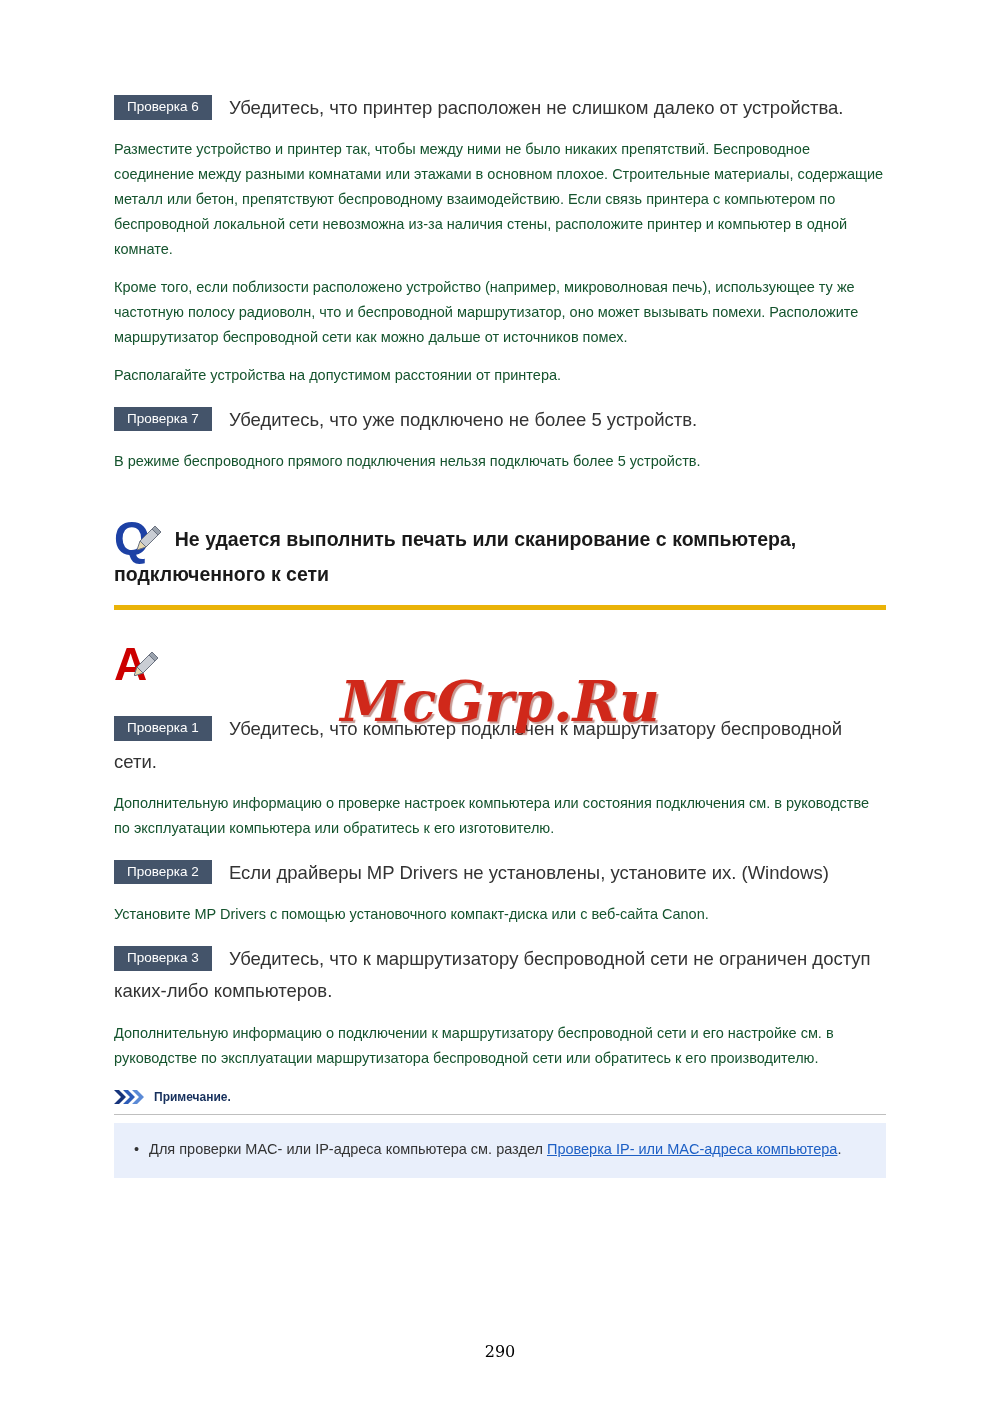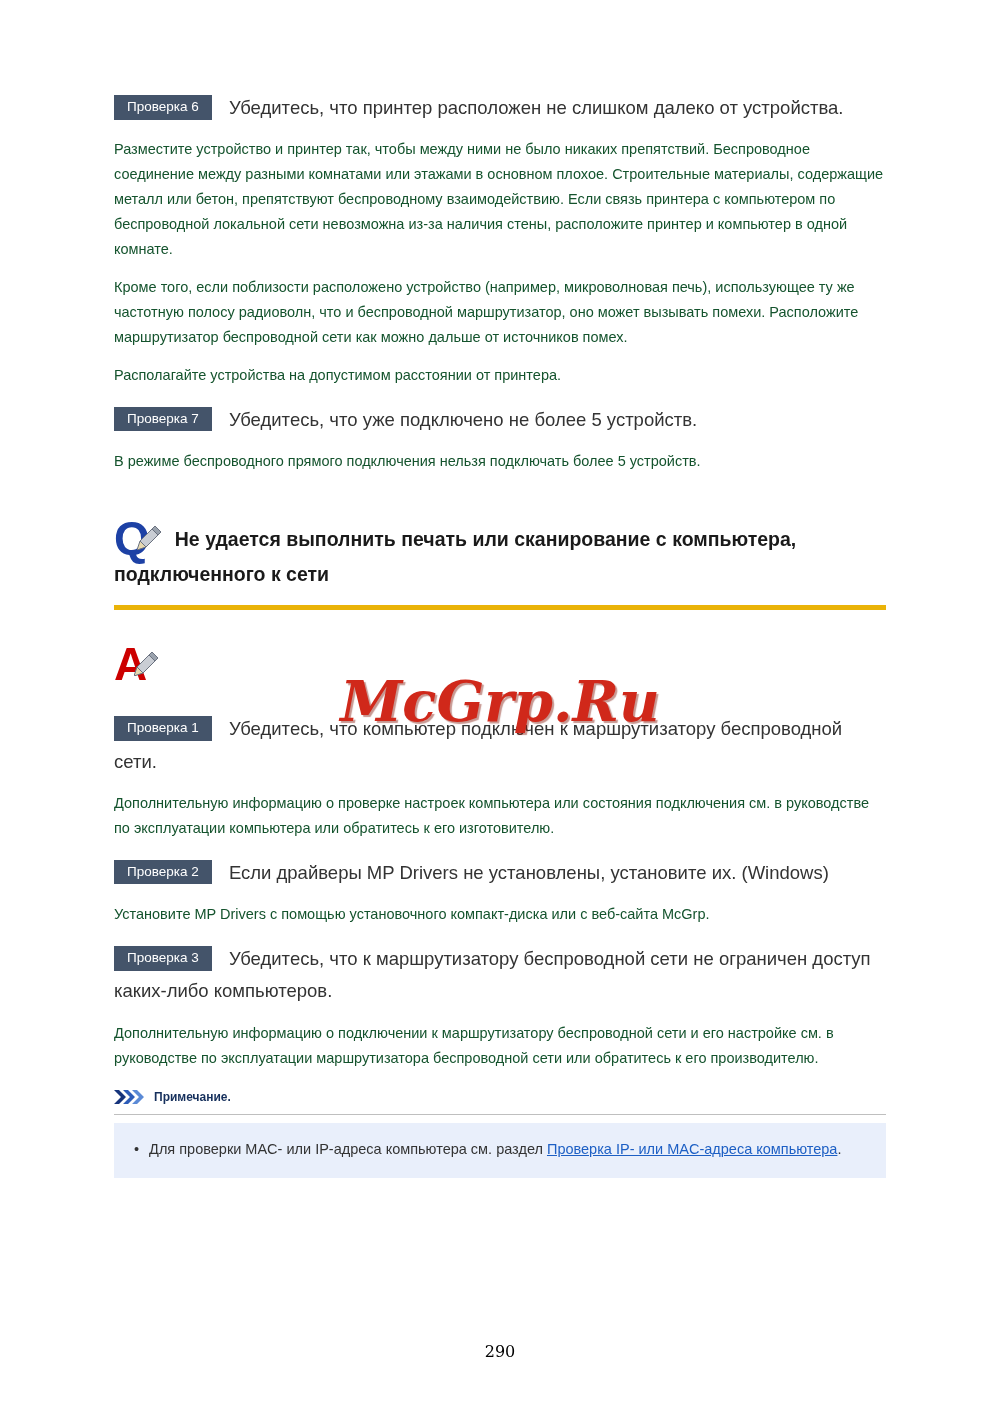--- a/index.html
+++ b/index.html
@@ -144,21 +144,21 @@
         <span>Убедитесь, что компьютер подключен к маршрутизатору беспроводной сети.</span>
       </div>
       <p class="body">Дополнительную информацию о проверке настроек компьютера или состояния подключения см. в руководстве по эксплуатации компьютера или обратитесь к его изготовителю.</p>
     </div>
 
     <div class="check-block">
       <div class="check-heading">
         <span class="check-badge">Проверка 2</span>
         <span>Если драйверы MP Drivers не установлены, установите их. (Windows)</span>
       </div>
-      <p class="body">Установите MP Drivers с помощью установочного компакт-диска или с веб-сайта McGrp.</p>
+      <p class="body">Установите MP Drivers с помощью установочного компакт-диска или с веб-сайта Canon.</p>
     </div>
 
     <div class="check-block">
       <div class="check-heading">
         <span class="check-badge">Проверка 3</span>
         <span>Убедитесь, что к маршрутизатору беспроводной сети не ограничен доступ каких-либо компьютеров.</span>
       </div>
       <p class="body">Дополнительную информацию о подключении к маршрутизатору беспроводной сети и его настройке см. в руководстве по эксплуатации маршрутизатора беспроводной сети или обратитесь к его производителю.</p>
     </div>
 

